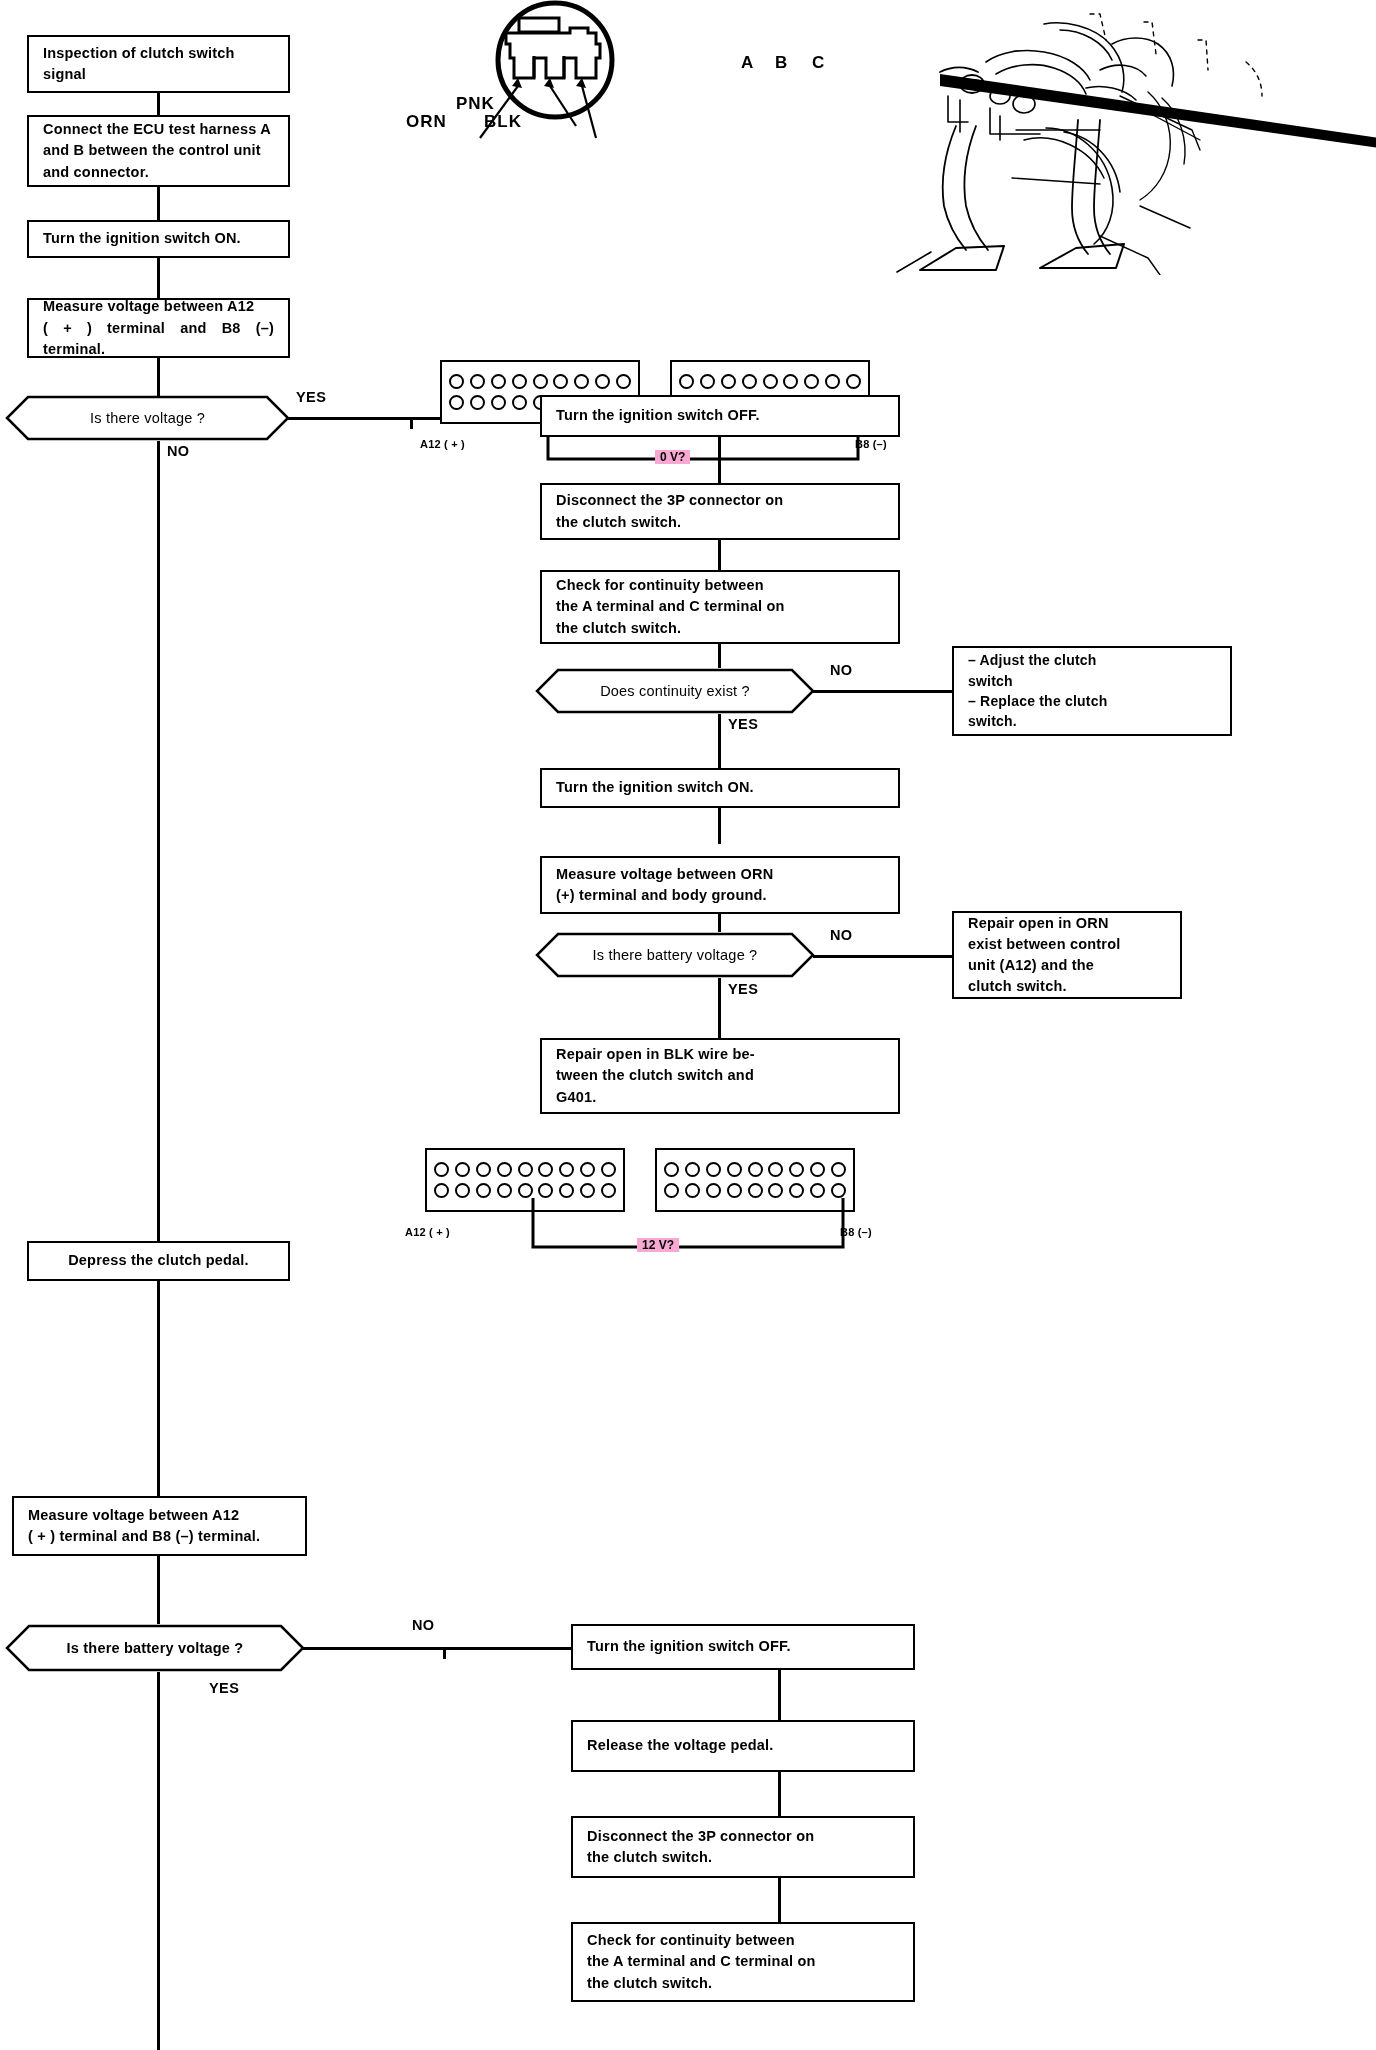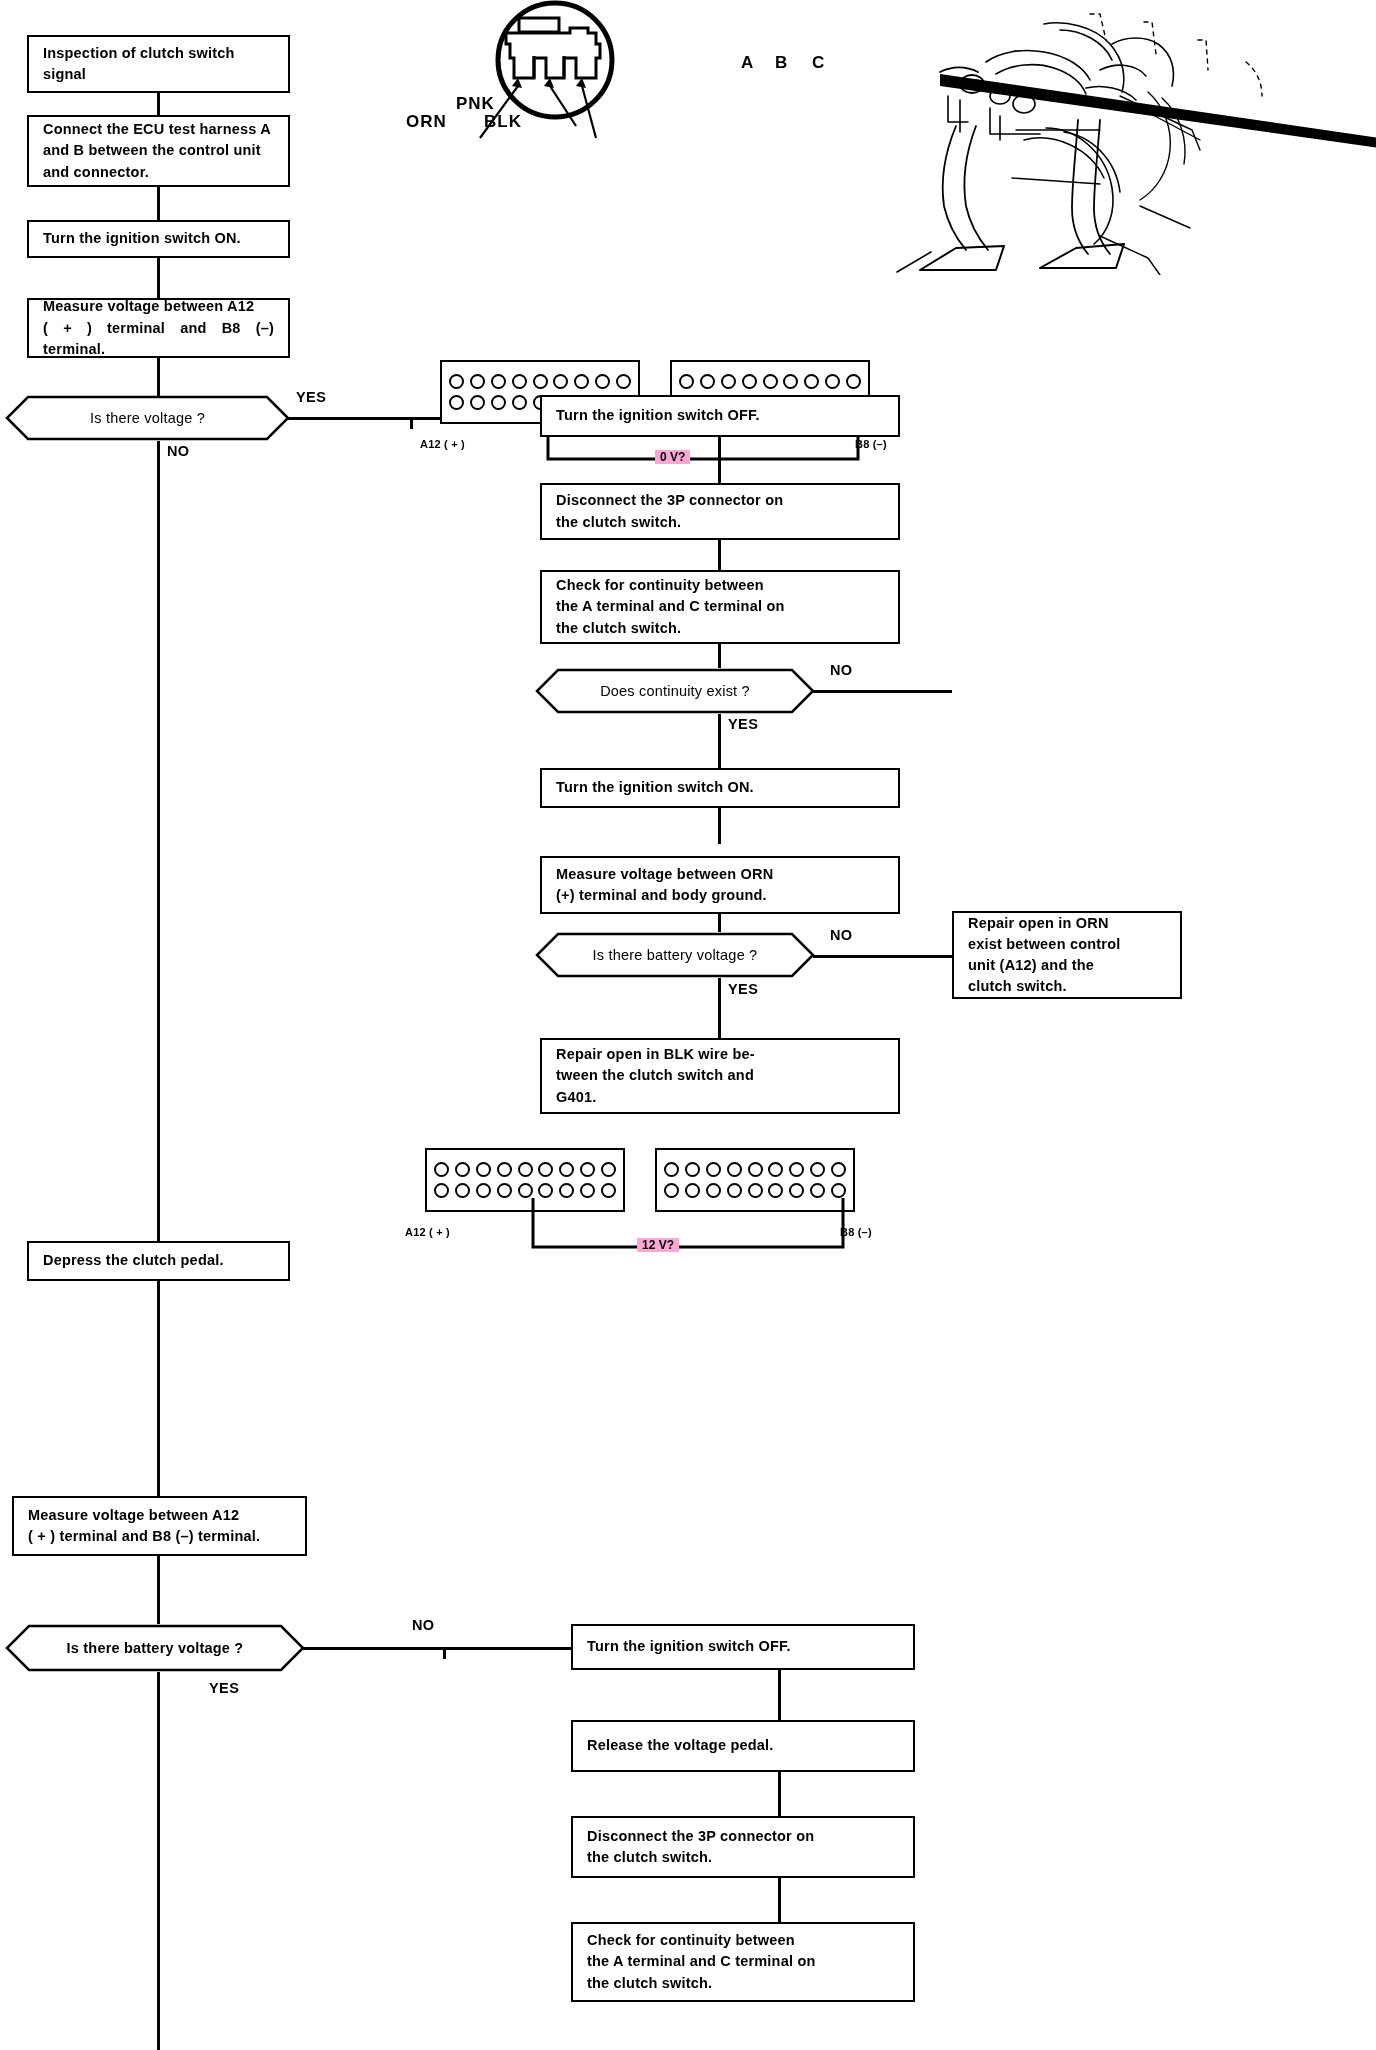--- a/index.html
+++ b/index.html
@@ -28,21 +28,21 @@
     z-index: 5;
   }
   .pbox .txt {
     padding: 0 14px;
     font-size: 14.5px;
     line-height: 1.45;
     font-weight: 700;
     letter-spacing: 0.2px;
     white-space: pre-line;
   }
-  .pbox.center .txt { width: 100%; }
+  .pbox.center .txt { width: 100%; text-align: center; }
   .pbox.just .txt { text-align: justify; }
 
   
   .hex {
     position: absolute;
     z-index: 5;
   }
   .hex svg { display: block; }
   .hex .hexlabel {
     position: absolute;
@@ -385,20 +385,26 @@
     <svg width="280" height="46" viewBox="0 0 280 46">
       <polygon points="23,2 257,2 278,23 257,44 23,44 2,23" fill="#fff" stroke="#000" stroke-width="2.5"></polygon>
     </svg>
     <div class="hexlabel">Does continuity exist ?</div>
   </div>
   <div class="hline" style="left:813px; top:690px; width:139px;"></div>
   <div class="blabel" style="left:828px; top:662px;">NO</div>
   <div class="vline" style="left:718px; top:714px; height:54px;"></div>
   <div class="blabel" style="left:726px; top:716px;">YES</div>
 
+  <div class="pbox" style="left:952px; top:646px; width:280px; height:90px;">
+    <div class="txt" style="font-size:14px;">–  Adjust    the    clutch
+    switch
+–  Replace   the   clutch
+    switch.</div>
+  </div>
 
   <div class="pbox" style="left:540px; top:768px; width:360px; height:40px;">
     <div class="txt">Turn the ignition switch ON.</div>
   </div>
   <div class="vline" style="left:718px; top:808px; height:36px;"></div>
 
   <div class="pbox just" style="left:540px; top:844px; width:360px; height:58px;margin-top:12px;">
     <div class="txt">Measure  voltage  between  ORN
 (+) terminal and body ground.</div>
   </div>

